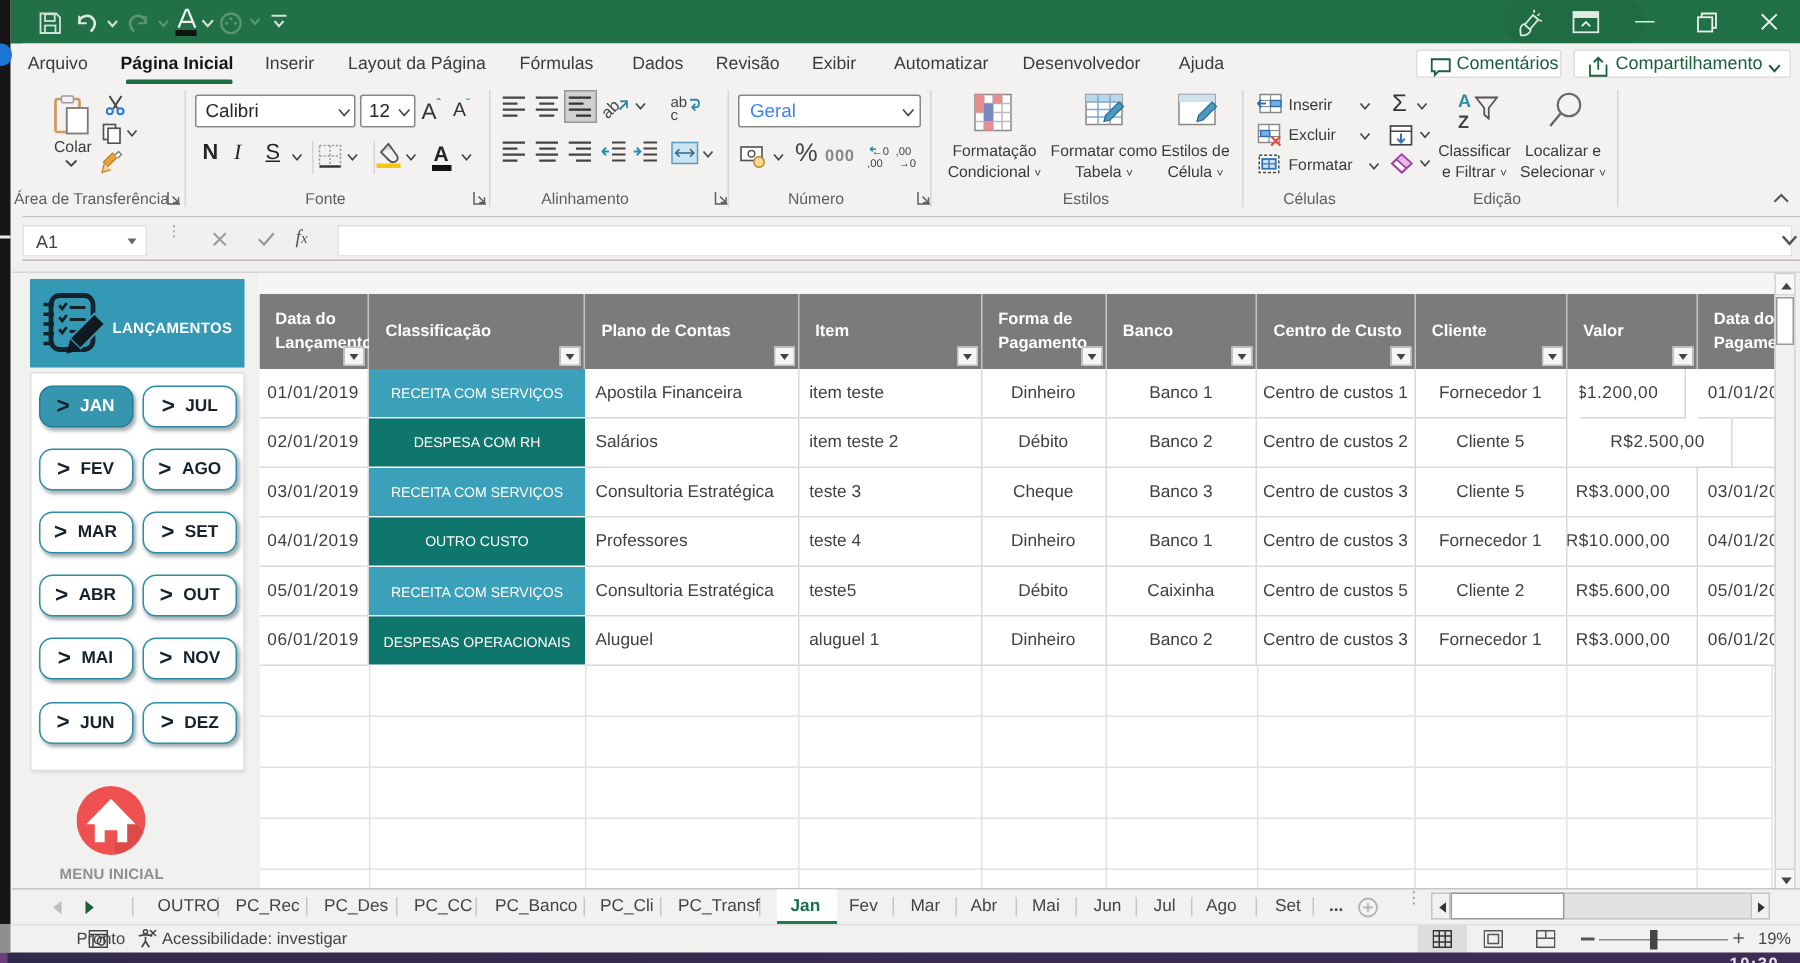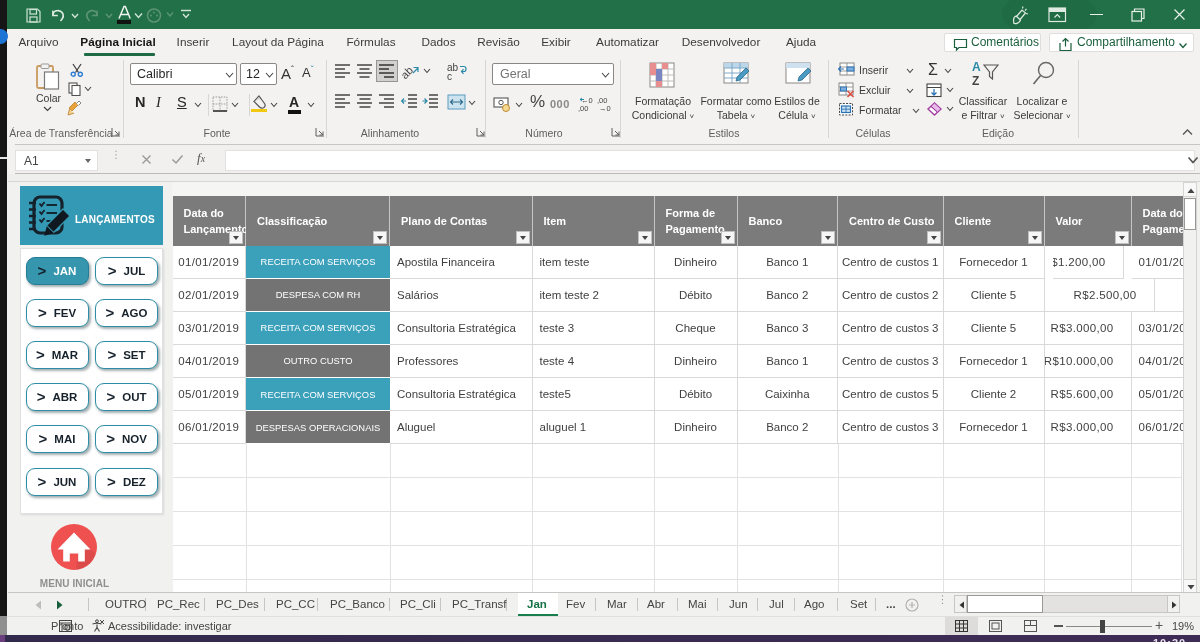--- a/index.html
+++ b/index.html
@@ -49,21 +49,21 @@
 .fbtn:after { content:""; position:absolute; left:3px; top:3.5px; width:0; height:0;
   border-left:3.5px solid transparent; border-right:3.5px solid transparent; border-top:4.5px solid #444; }
 .drow { position:absolute; left:0; width:1008.5px; height:33.13px; }
 .dcell { position:absolute; top:0; height:100%; font-size:11.5px; color:#3f3f3f; border-right:1px solid #d9d9d9;
   border-bottom:1px solid #d9d9d9; display:flex; align-items:center; justify-content:center; white-space:nowrap; overflow:hidden; }
 .dcell.l { justify-content:flex-start; padding-left:7px; }
 .dcell.num { letter-spacing:0.35px; }
 .dcell.r { justify-content:flex-end; padding-right:17px; }
 .dcell.cls { color:#fff; font-size:9.4px; border-right:none; border-bottom:1px solid #fff; }
 .teal { background:#3ba0ba; }
-.red { background:#737373; }
+.red { background:#0f766e; }
 .erow { position:absolute; left:0; width:1008.5px; border-bottom:1px solid #e2e2e2; }
 
 
 #tabsbar { left:8px; top:592px; width:1192px; height:24px; background:#f1f1f0; border-top:1px solid #c8c6c4; }
 .stab { position:absolute; top:0; height:23px; font-size:11.5px; color:#444; line-height:23px; }
 .tsep { position:absolute; top:5px; width:1px; height:13px; background:#c8c6c4; }
 
 
 #statusbar { left:0px; top:616px; width:1200px; height:19px; background:#f1f1f0; border-top:1px solid #e1dfdd; font-size:11px; color:#444; }
 
@@ -306,21 +306,21 @@
     </svg>
     <svg class="abs" style="left:432px;top:38px;" width="19" height="16" viewBox="0 0 19 16">
       <rect x="1" y="1" width="17" height="14" fill="#cde3ef" stroke="#5b9bbf" stroke-width="1"></rect>
       <path d="M4 8 h11 M6 5.5 L3.5 8 L6 10.5 M13 5.5 L15.5 8 L13 10.5" stroke="#2b6a8a" stroke-width="1.1" fill="none"></path>
     </svg>
     <svg class="abs" style="left:453px;top:44px;" width="8" height="6" viewBox="0 0 8 6">
         <path d="M1 1 l3 3.5 L7 1" fill="none" stroke="#444" stroke-width="1.1"></path>
       </svg>
 
     <div class="abs" style="left:477px;top:7px;width:122px;height:22px;background:#fff;border:1px solid #8a8886;border-radius:2px;">
-      <span style="position:absolute;left:7px;top:3px;font-size:12.5px;color:#737373;">Geral</span>
+      <span style="position:absolute;left:7px;top:3px;font-size:12.5px;color:#3b82f6;">Geral</span>
       <svg class="abs" style="left:108px;top:8px;" width="9" height="7" viewBox="0 0 9 7">
           <path d="M1 1 l3.5 4 L8 1" fill="none" stroke="#444" stroke-width="1.1"></path>
         </svg>
     </div>
     <svg class="abs" style="left:478px;top:39px;" width="19" height="17" viewBox="0 0 19 17">
       <rect x="1" y="3" width="14" height="9" fill="#fff" stroke="#555" stroke-width="1.1"></rect>
       <circle cx="8" cy="7.5" r="2.2" fill="none" stroke="#555" stroke-width="1"></circle>
       <circle cx="13" cy="13" r="3.5" fill="#f5d98e" stroke="#b97f28" stroke-width="0.9"></circle>
     </svg>
     <svg class="abs" style="left:500px;top:46px;" width="8" height="6" viewBox="0 0 8 6">

